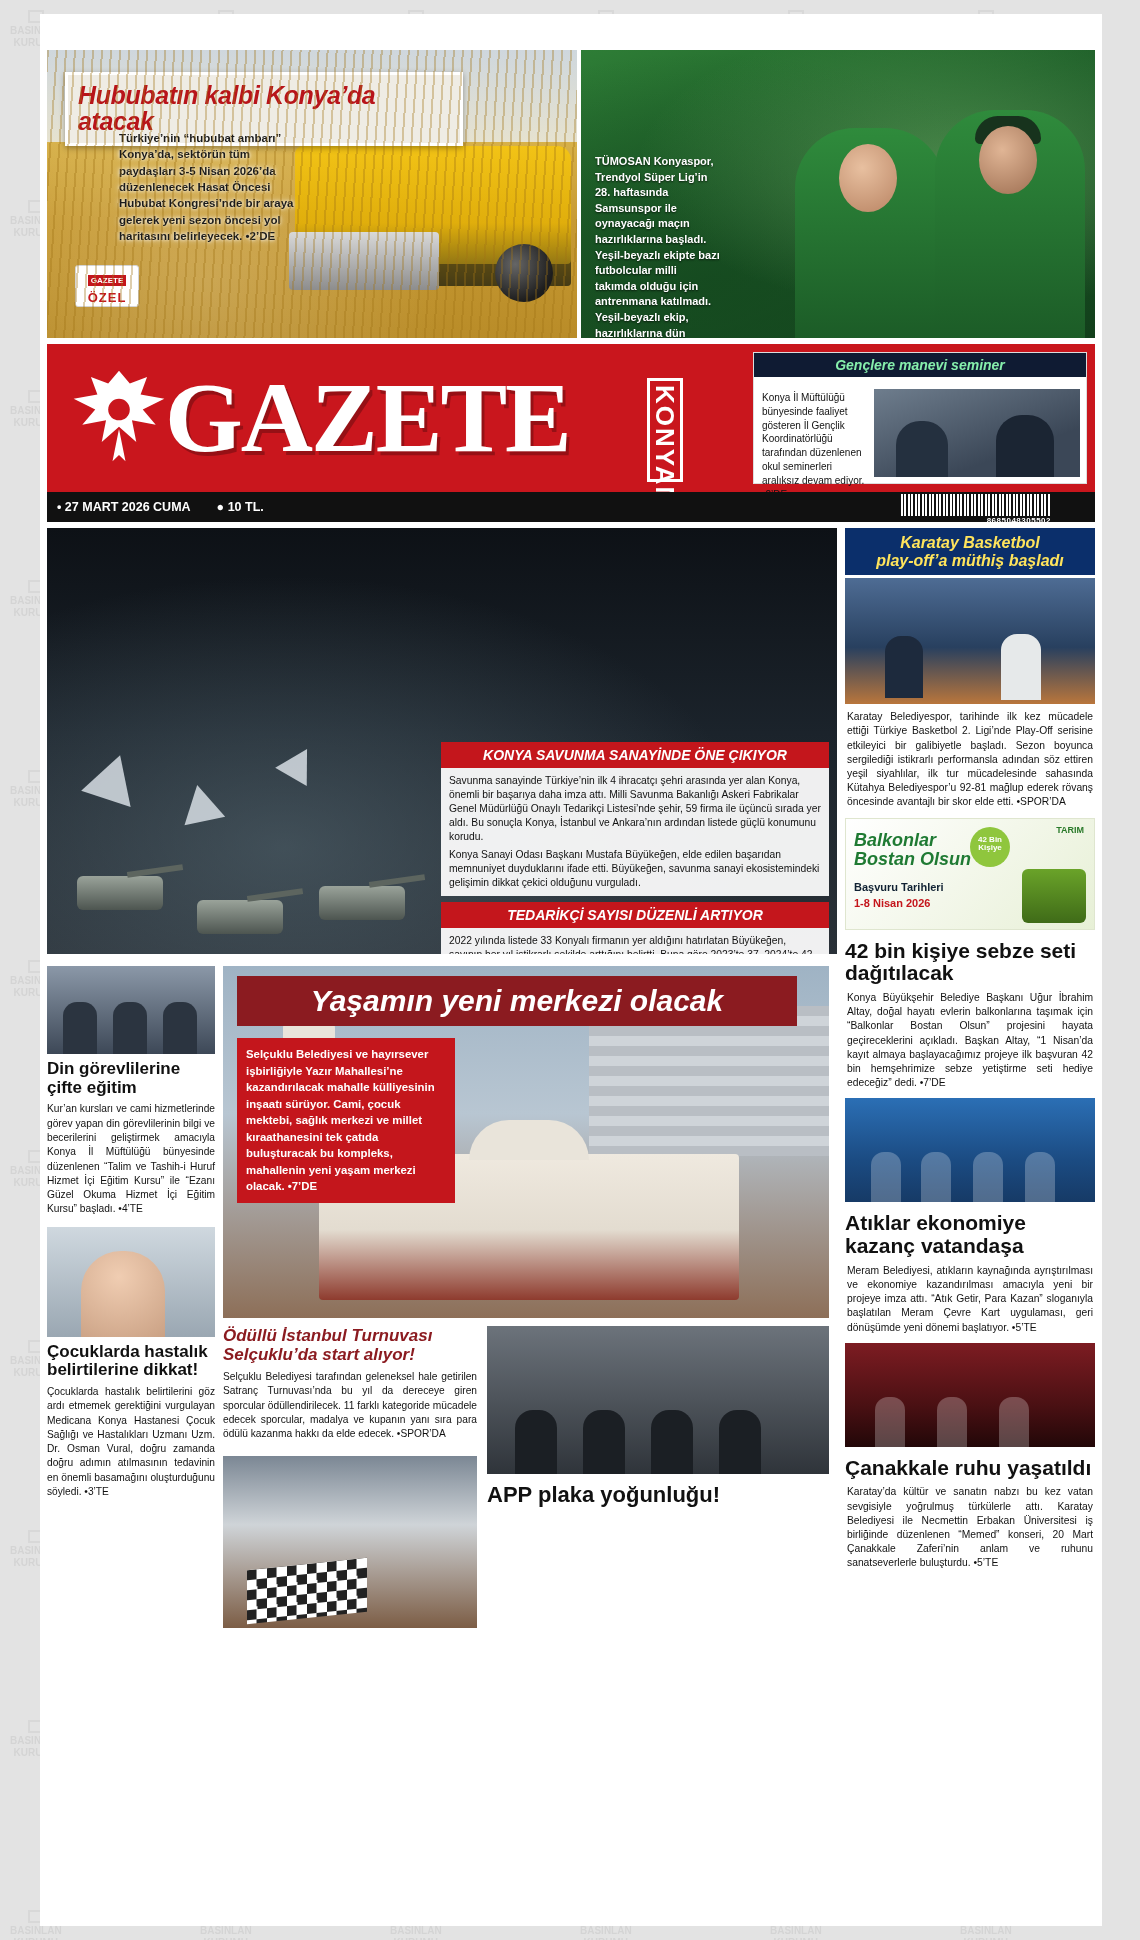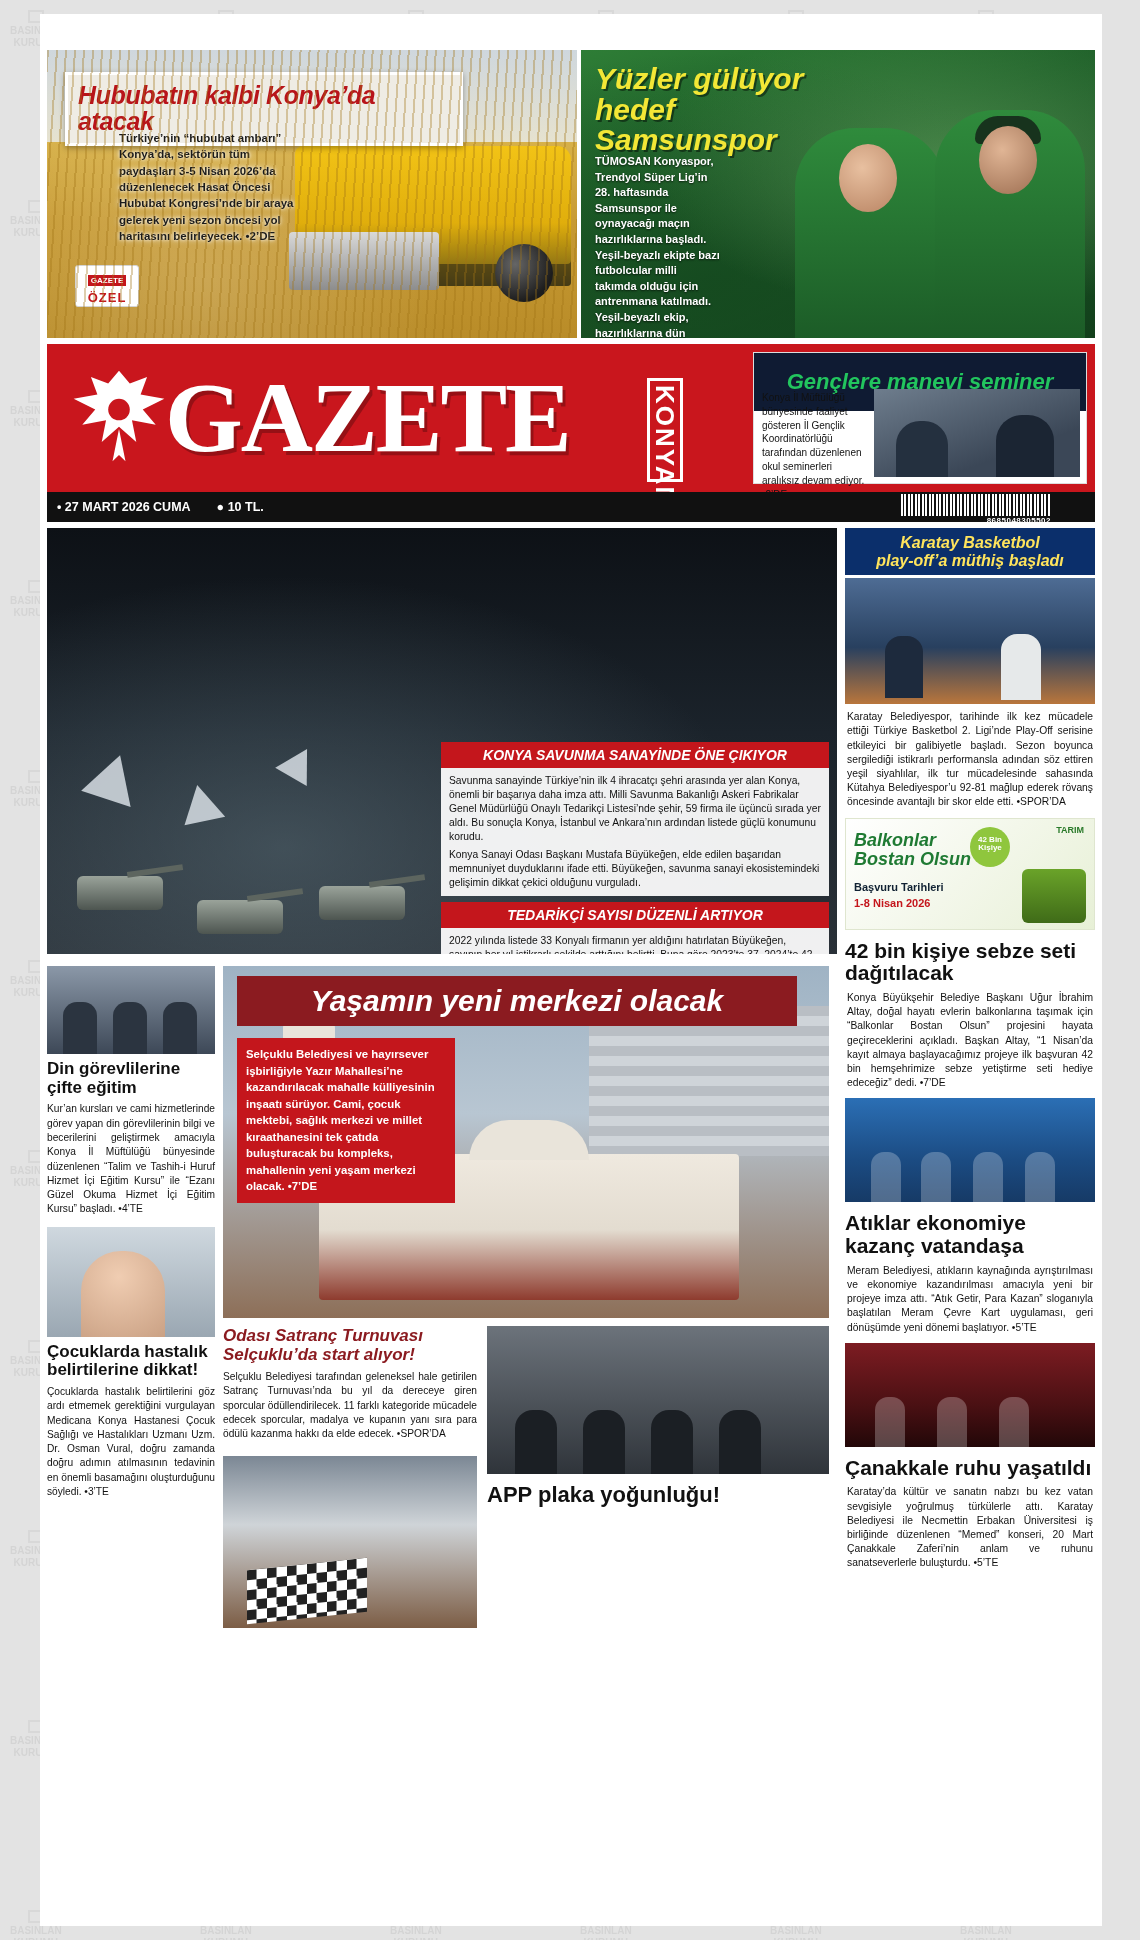--- a/index.html
+++ b/index.html
@@ -142,22 +142,22 @@
     position:absolute; left:600px; top:34px; width:36px; height:104px;
     color:#fff; font-size:26px; font-weight:bold; letter-spacing:2px;
     writing-mode: vertical-rl; text-orientation: mixed;
     border:3px solid #fff; text-align:center; padding-top:4px;
   }
   .seminer{
     position:absolute; left:706px; top:8px; width:334px; height:132px;
     background:#ffffff; border:1px solid #ddd;
   }
   .seminer .tt{
-    background:#0f1b33; color:#22c55e; font-size:22px; font-weight:bold;
-    padding:16px 8px; text-align:center; font-style:italic;
+    background:#0f1b33; color:#86efac; font-size:14px; font-weight:bold;
+    padding:4px 8px; text-align:center; font-style:italic;
   }
   .seminer p{
     position:absolute; left:8px; top:38px; width:110px; font-size:10px; line-height:1.38; color:#111;
   }
   .seminer .photo{
     position:absolute; right:6px; top:36px; width:206px; height:88px;
     background:linear-gradient(160deg,#6e7d8d,#3b4757 70%);
     overflow:hidden;
   }
   .seminer .photo:before{
@@ -439,24 +439,20 @@
 
       <div class="samsun">
         <div class="blur"></div>
         <div class="player p1">
             <div class="face"></div>
           </div>
         <div class="player p2">
             <div class="cap"></div>
             <div class="face"></div>
           </div>
-        <h2>
-          <span>Yüzler gülüyor</span><br>
-          <span>hedef Samsunspor</span>
-        </h2>
         <p>TÜMOSAN Konyaspor, Trendyol Süper Lig’in 28. haftasında Samsunspor ile oynayacağı maçın hazırlıklarına başladı. Yeşil-beyazlı ekipte bazı futbolcular milli takımda olduğu için antrenmana katılmadı. Yeşil-beyazlı ekip, hazırlıklarına dün yaptığı antrenmanla devam etti. • 12’DE</p>
       </div>
     </div>
 
     <div class="masthead">
       <svg class="logo-bird" viewBox="0 0 100 100">
         <path d="M50 8 L60 20 L76 14 L70 30 L92 34 L72 44 L84 58 L62 54 L66 74 L50 60 L34 74 L38 54 L16 58 L28 44 L8 34 L30 30 L24 14 L40 20 Z" fill="#ffffff"></path>
         <circle cx="50" cy="44" r="10" fill="#c9161d"></circle>
         <path d="M50 62 L44 92 L50 86 L56 92 Z" fill="#ffffff"></path>
       </svg>
@@ -571,21 +567,21 @@
     <div class="yasam">
       <div class="bldg"></div>
       <div class="mosque"></div>
       <div class="complex"></div>
       <div class="banner">Yaşamın yeni merkezi olacak</div>
       <div class="txt">Selçuklu Belediyesi ve hayırsever işbirliğiyle Yazır Mahallesi’ne kazandırılacak mahalle külliyesinin inşaatı sürüyor. Cami, çocuk mektebi, sağlık merkezi ve millet kıraathanesini tek çatıda buluşturacak bu kompleks, mahallenin yeni yaşam merkezi olacak. •7’DE</div>
     </div>
 
     <div class="satranc">
       <div class="hd">
-        <span>Odası Satranç Turnuvası</span><br>
+        <span>Ödüllü İstanbul Turnuvası</span><br>
         <span>Selçuklu’da start alıyor!</span>
       </div>
       <div class="bd">Selçuklu Belediyesi tarafından geleneksel hale getirilen Satranç Turnuvası’nda bu yıl da dereceye giren sporcular ödüllendirilecek. 11 farklı kategoride mücadele edecek sporcular, madalya ve kupanın yanı sıra para ödülü kazanma hakkı da elde edecek. •SPOR’DA</div>
       <div class="ph">
         <div class="board"></div>
       </div>
     </div>
 
     <div class="appblock">
       <div class="ph">

